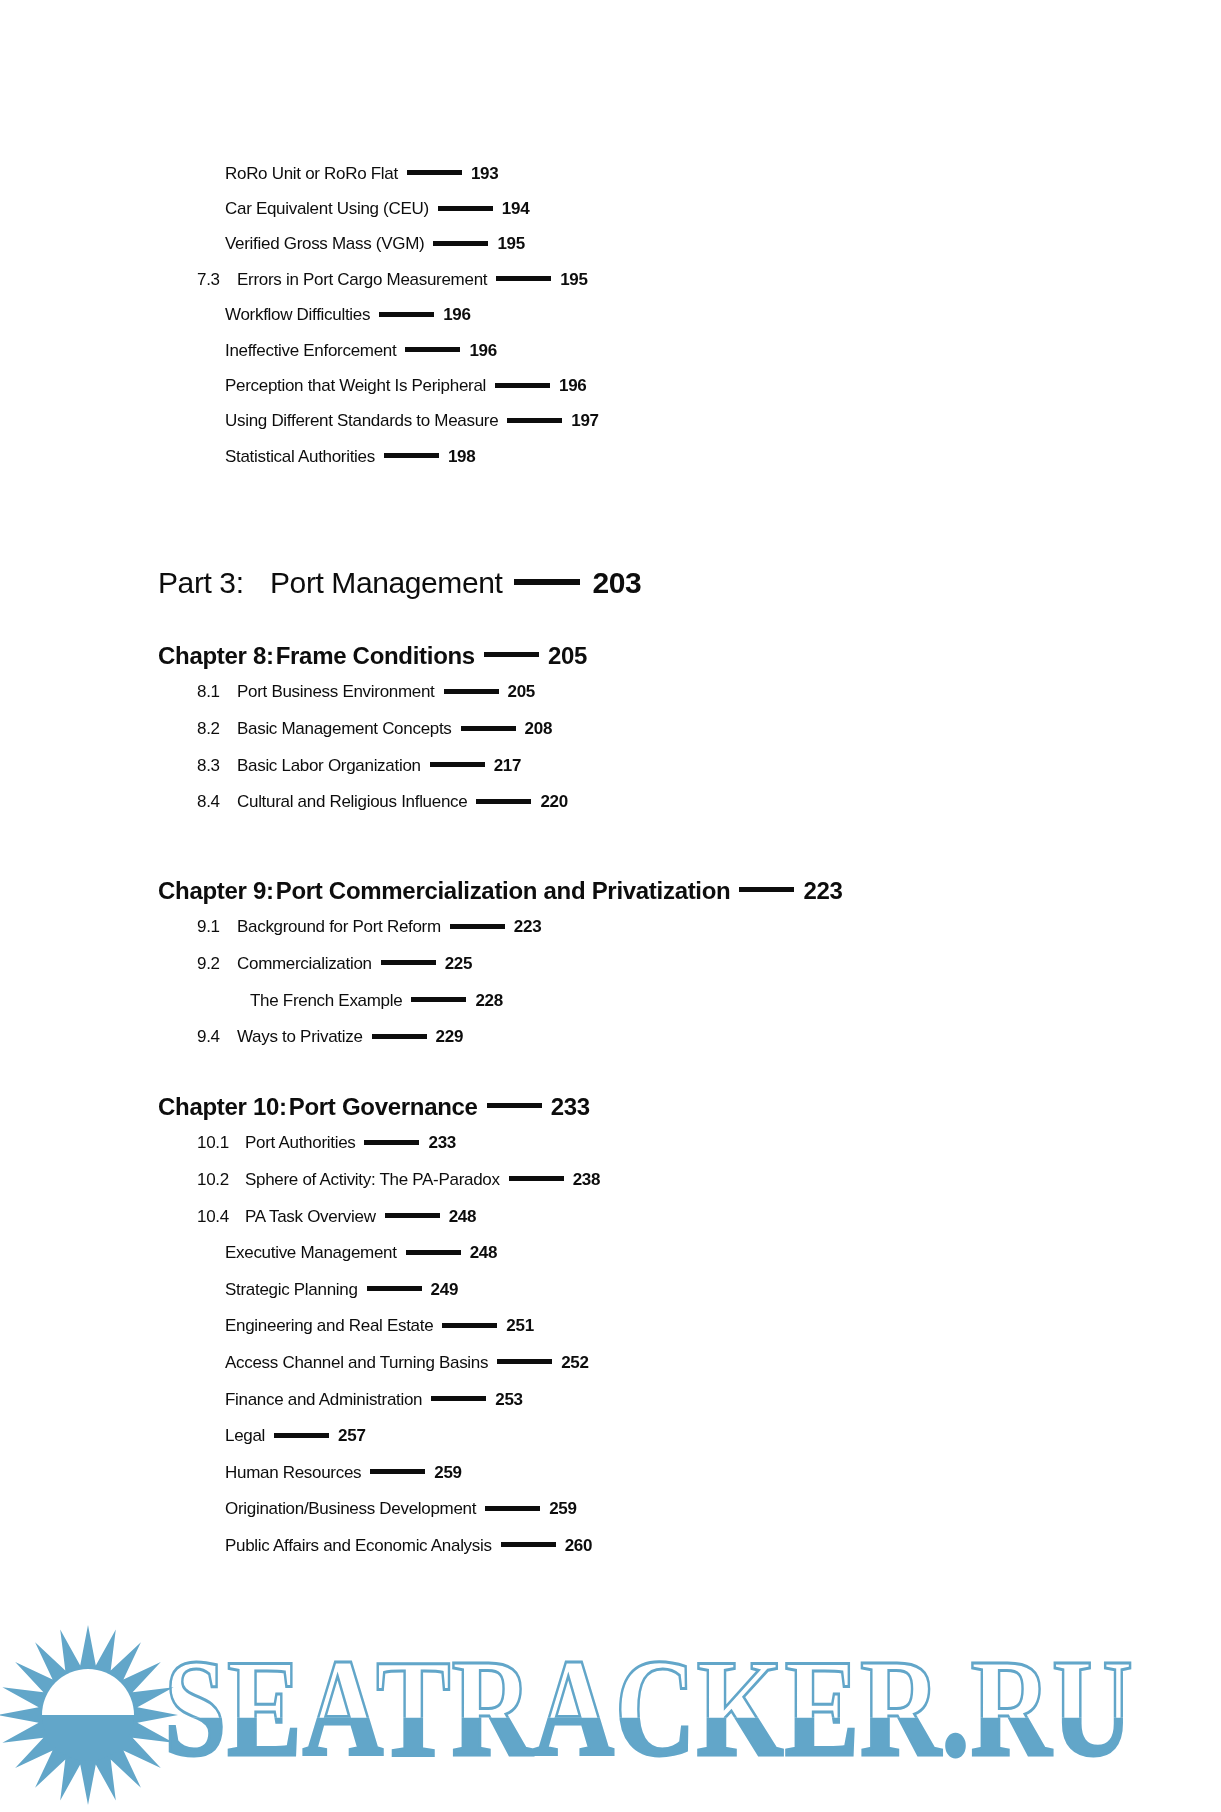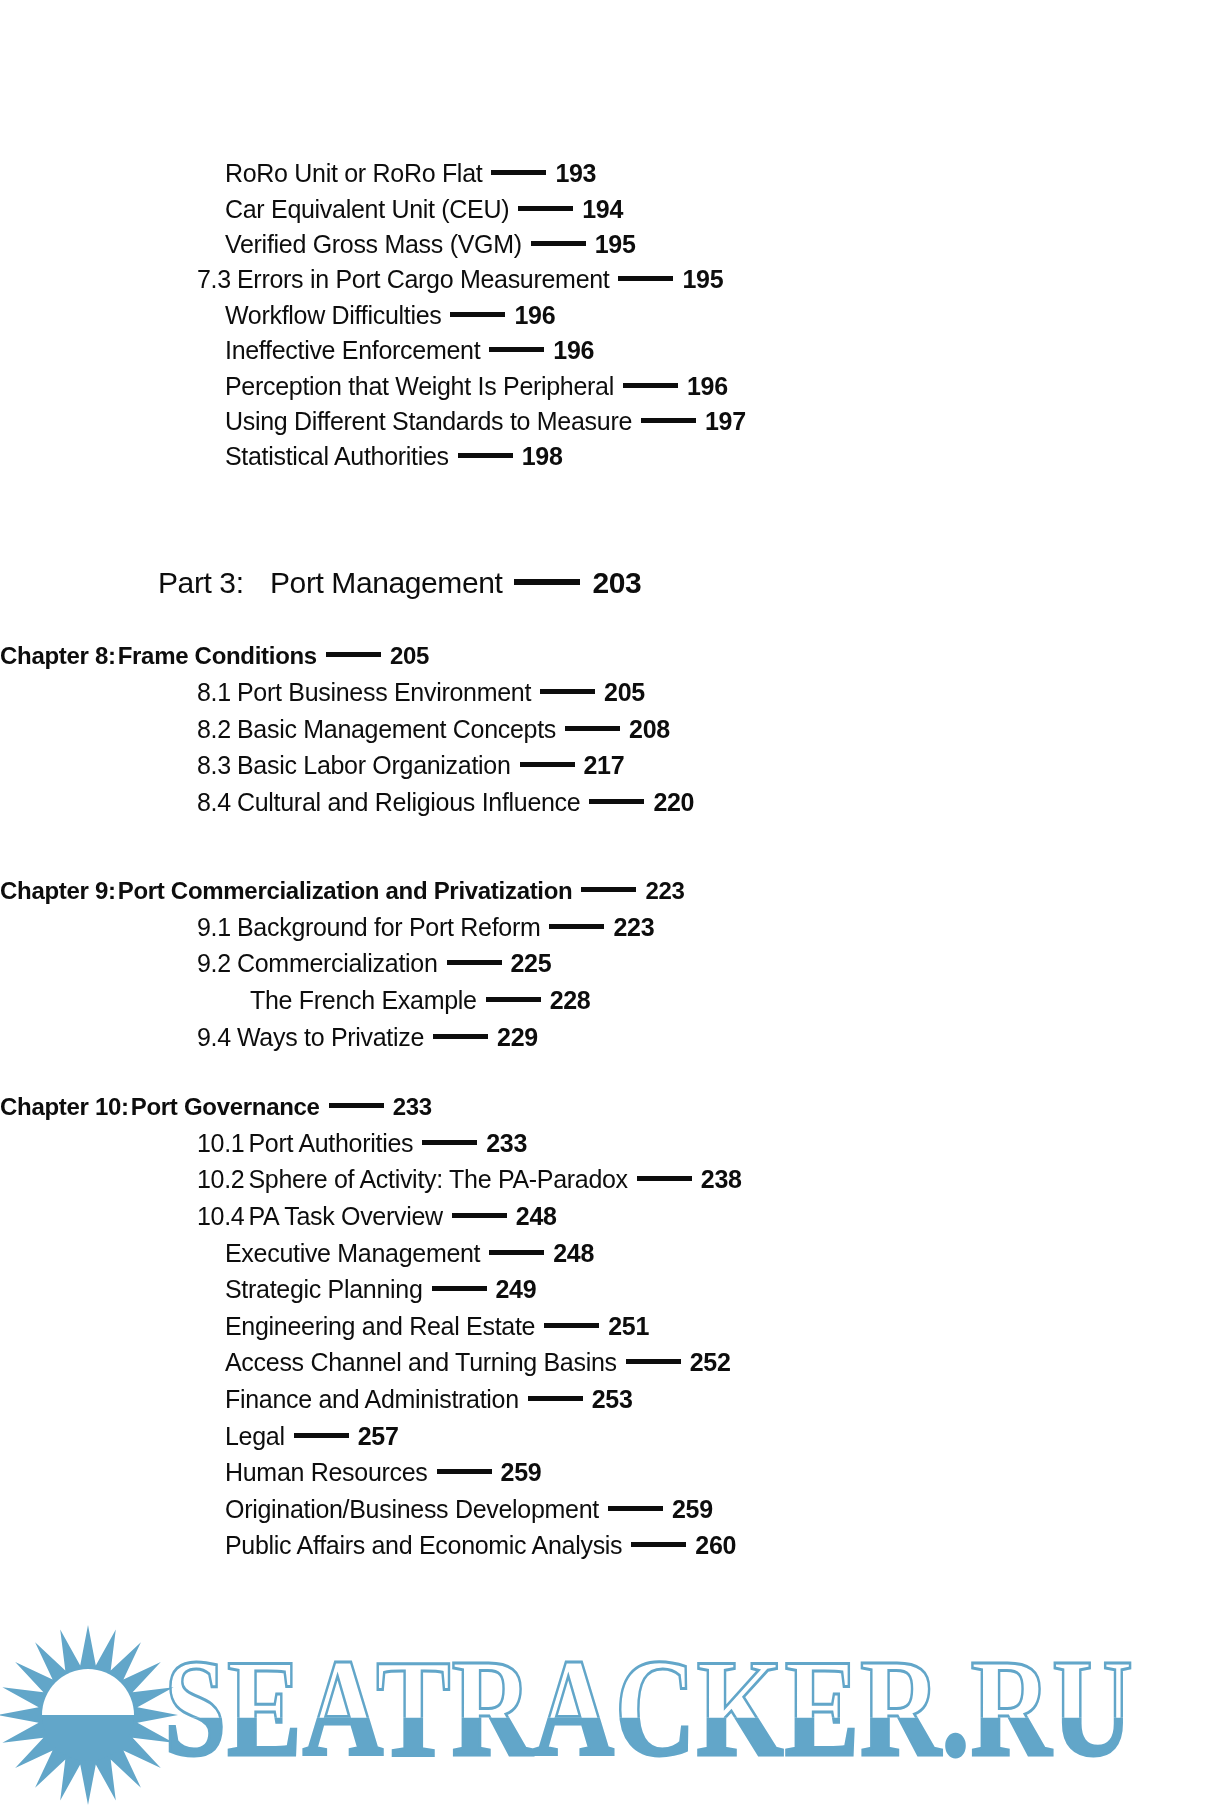--- a/index.html
+++ b/index.html
@@ -6,35 +6,35 @@
   body{
     width:1221px;height:1812px;position:relative;overflow:hidden;
     background:#ffffff;
     font-family:"Liberation Sans","DejaVu Sans",sans-serif;
     color:#0d0d0d;
     -webkit-font-smoothing:antialiased;
   }
   #toc{position:absolute;left:0;top:156px;width:1221px;}
   .row{
     display:flex;align-items:center;height:35.4px;
-    font-size:25px;letter-spacing:-0.3px;white-space:nowrap;
+    font-size:17px;letter-spacing:-0.3px;white-space:nowrap;
   }
   .blk-lower .row{height:36.6px;}
   .row .dash{
     display:inline-block;width:55px;height:5px;background:#0d0d0d;
     margin:0 9px 0 9px;flex:none;position:relative;top:-1px;
   }
   .row .pg{font-weight:bold;}
   
   .row.sub{padding-left:225px;}
   .row.subdeep{padding-left:250px;}
   .row.sec{padding-left:197px;}
   .row.sec .num{display:inline-block;min-width:36px;margin-right:4px;}
   .row.sec .num.w10{min-width:44px;}
-  .row.chapter{font-weight:bold;font-size:24px;}
+  .row.chapter{padding-left:158px;font-weight:bold;font-size:24px;}
   .row.chapter .prefix{display:inline-block;min-width:102px;margin-right:2px;}
   .row.part{
     padding-left:158px;height:44px;font-size:30px;letter-spacing:-0.4px;
     margin-top:86px;
   }
   .row.part .prefix{display:inline-block;min-width:110px;font-weight:normal;margin-right:2px;}
   .row.part .ttl{font-weight:normal;}
   .row.part .dash{width:66px;height:6px;margin:0 12px;}
   .mt-ch{margin-top:33px;}
   .mt-ch9{margin-top:52px;}
@@ -66,21 +66,21 @@
 
 <div id="toc">
 
   <div class="blk">
     <div class="row sub">
         <span>RoRo Unit or RoRo Flat</span>
         <span class="dash"></span>
         <span class="pg">193</span>
       </div>
     <div class="row sub">
-        <span>Car Equivalent Unit (CEU)</span>
+        <span>Car Equivalent Using (CEU)</span>
         <span class="dash"></span>
         <span class="pg">194</span>
       </div>
     <div class="row sub">
         <span>Verified Gross Mass (VGM)</span>
         <span class="dash"></span>
         <span class="pg">195</span>
       </div>
     <div class="row sec">
         <span class="num">7.3</span>

